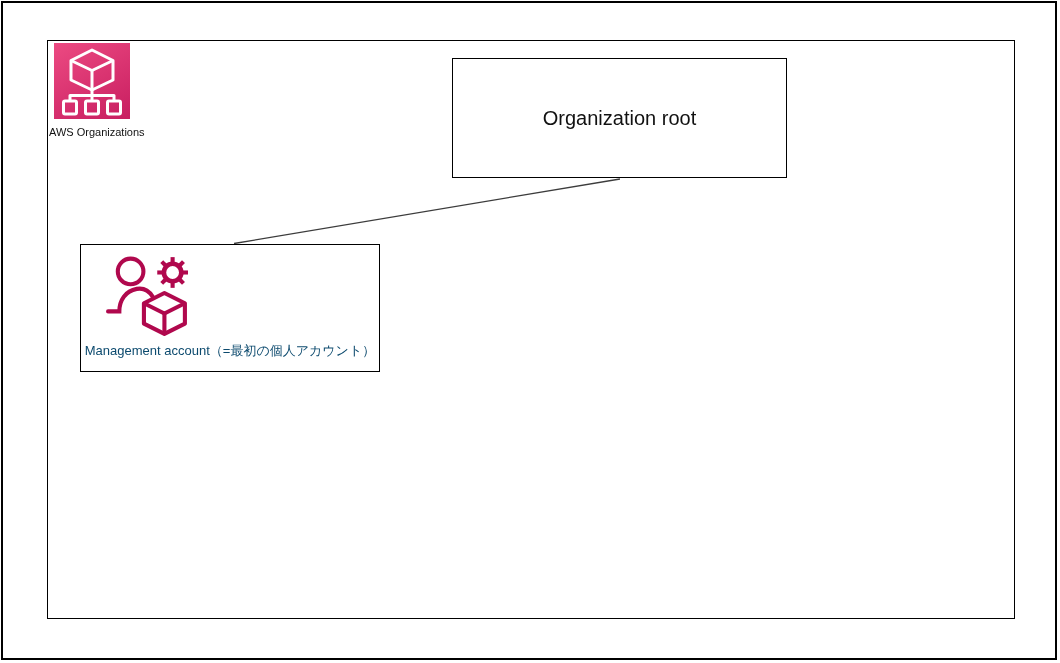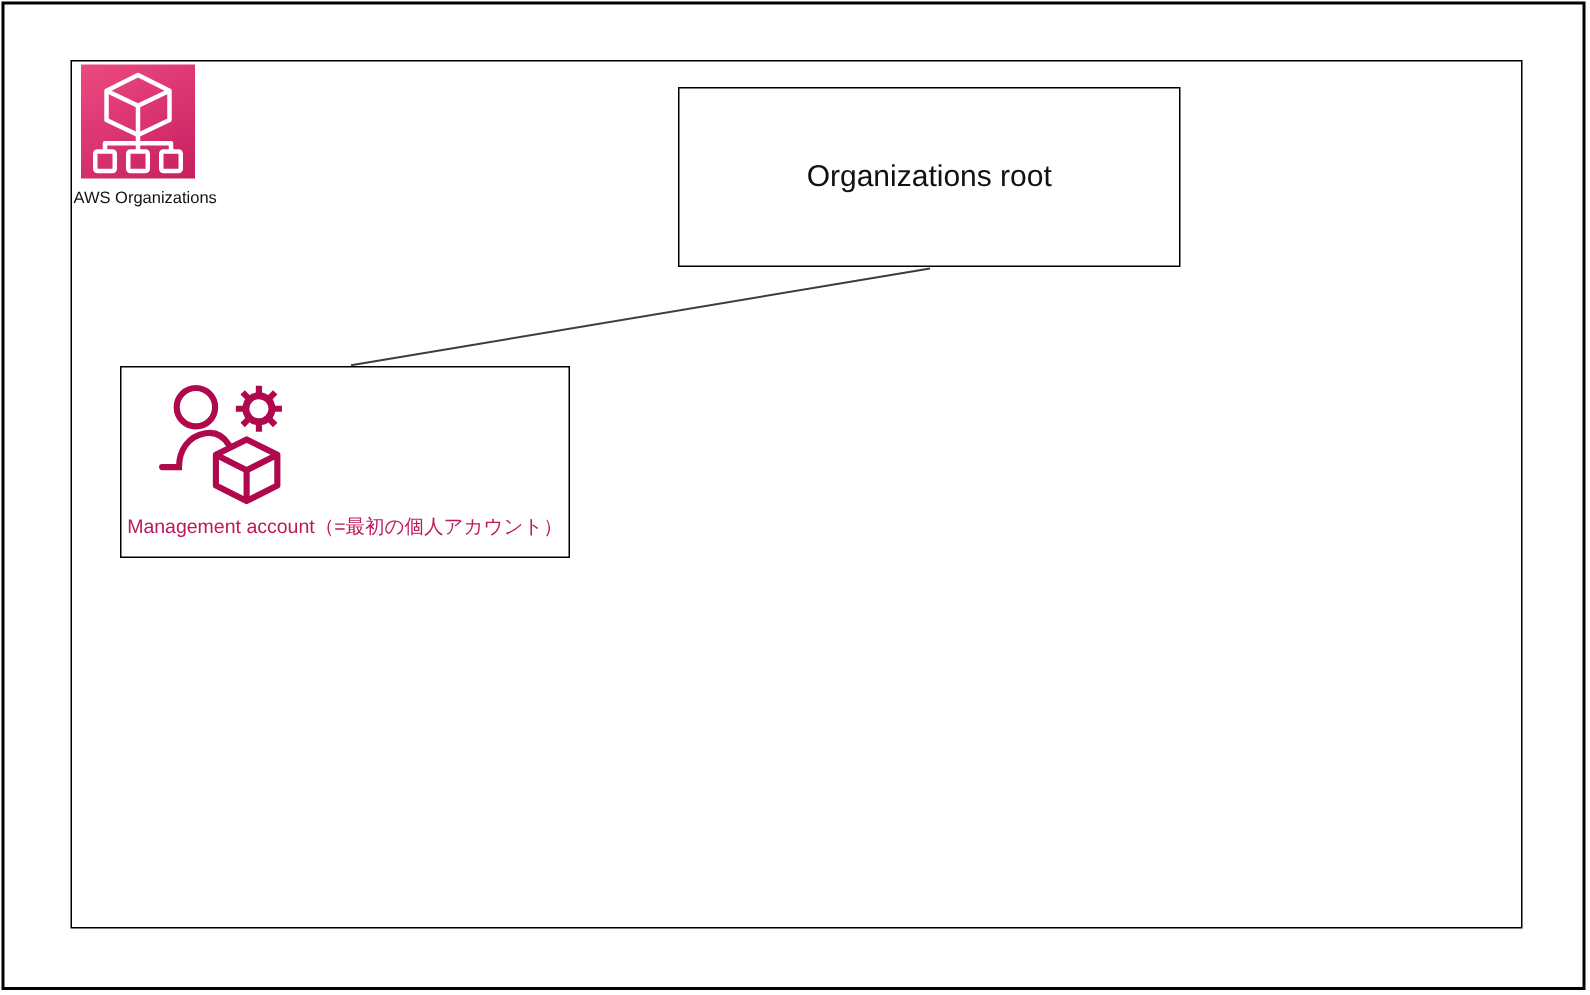--- a/index.html
+++ b/index.html
@@ -74,21 +74,21 @@
     position: absolute;
     left: 24px; top: 7px;
     width: 84px; height: 84px;
   }
   .mgmt-icon svg { display: block; width: 84px; height: 84px; }
   .mgmt-label {
     position: absolute;
     left: 0; right: 0; bottom: 11px;
     text-align: center;
     font-size: 13px;
-    color: #be185d;
+    color: #0c4a6e;
     white-space: nowrap;
   }
 </style>
 </head>
 <body>
 
 <div class="canvas">
 
   <div class="container-box"></div>
 
@@ -107,21 +107,21 @@
         <path d="M38 52.5 V58"></path>
         <rect x="9.5" y="58" width="13" height="13" rx="1.5"></rect>
         <rect x="31.5" y="58" width="13" height="13" rx="1.5"></rect>
         <rect x="53.5" y="58" width="13" height="13" rx="1.5"></rect>
       </g>
     </svg>
   </div>
   <div class="service-label">AWS Organizations</div>
 
   <div class="org-root-box">
-    <span class="org-root-label">Organizations root</span>
+    <span class="org-root-label">Organization root</span>
   </div>
 
   <div class="mgmt-box">
     <div class="mgmt-icon">
       <svg viewBox="0 0 82 82" xmlns="http://www.w3.org/2000/svg">
         <g fill="none" stroke="#B0084D" stroke-width="4">
 
           <circle cx="25" cy="19" r="12.5"></circle>
 
           <path d="M3 58 H14 C14 47 20 38 31 36 C38 34.7 43 38 46.5 43.5" stroke-linecap="round"></path>

